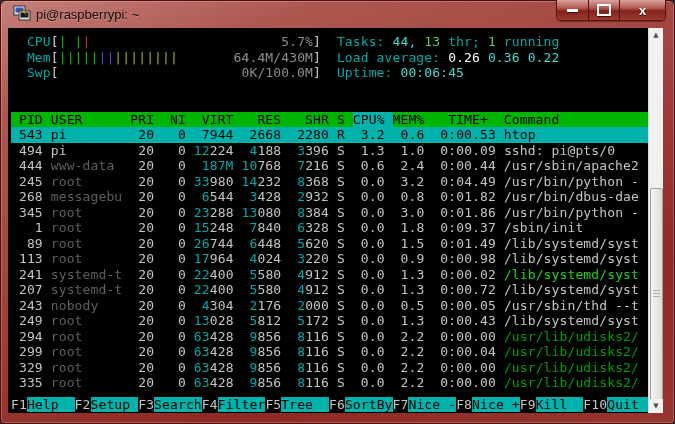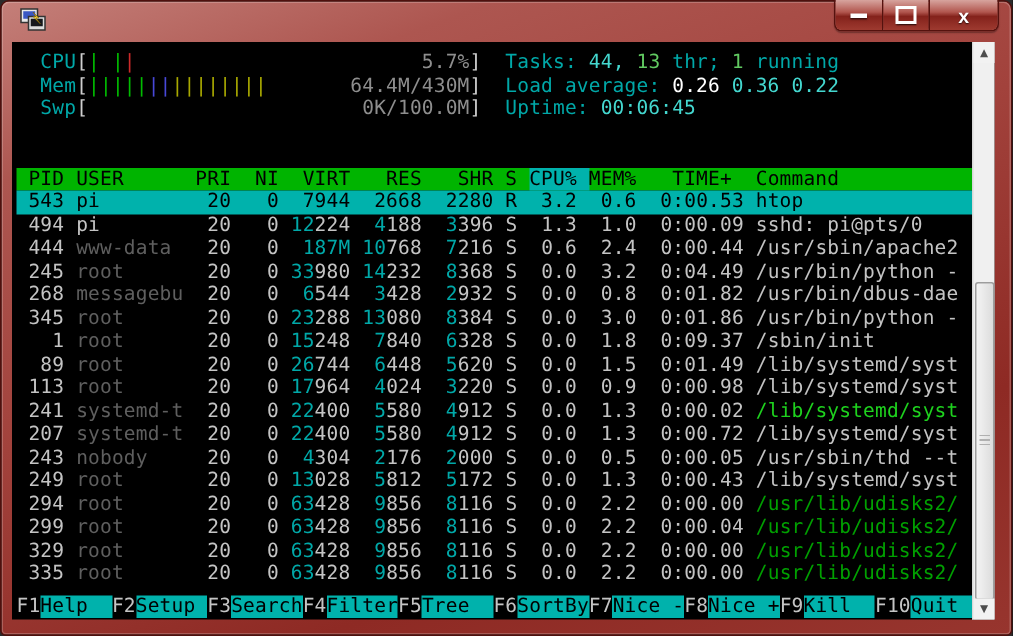--- a/index.html
+++ b/index.html
@@ -48,20 +48,21 @@
   <div class="frame"></div>
 
   <div class="titlebar">
     <svg class="putty-icon" viewBox="0 0 18 17">
       <rect x="1" y="1" width="11" height="9" fill="#e8e8e8" stroke="#333"></rect>
       <rect x="2.5" y="2.5" width="8" height="5" fill="#3a57c4"></rect>
       <rect x="6" y="6" width="11" height="9" fill="#dcdcdc" stroke="#333"></rect>
       <rect x="7.5" y="7.5" width="8" height="5" fill="#16181c"></rect>
       <polygon points="9,3 13,7 11,7 14,11 9,6 11,6" fill="#f4d038" stroke="#7a5c00" stroke-width="0.4"></polygon>
     </svg>
+    <span class="title-text">pi@raspberrypi: ~</span>
     <div class="win-buttons">
       <div class="wbtn wbtn-min">
           <div class="g-min"></div>
         </div>
       <div class="wbtn wbtn-max">
           <div class="g-max"></div>
         </div>
       <div class="wbtn wbtn-close">
           <div class="g-x">x</div>
         </div>

